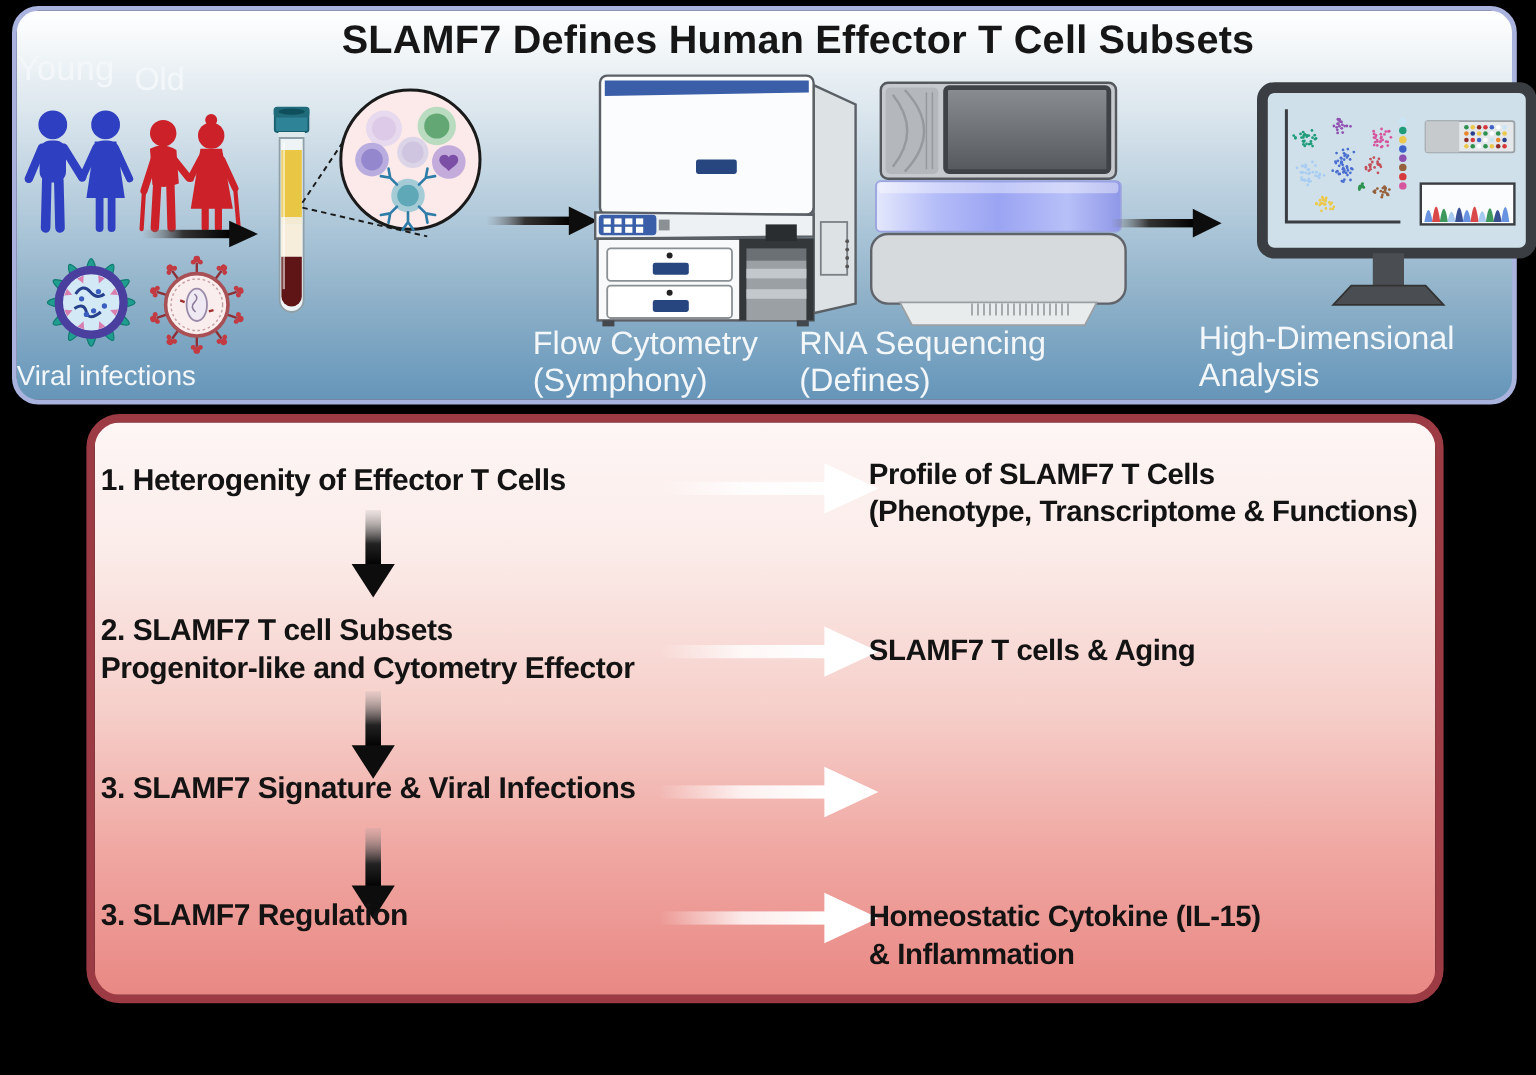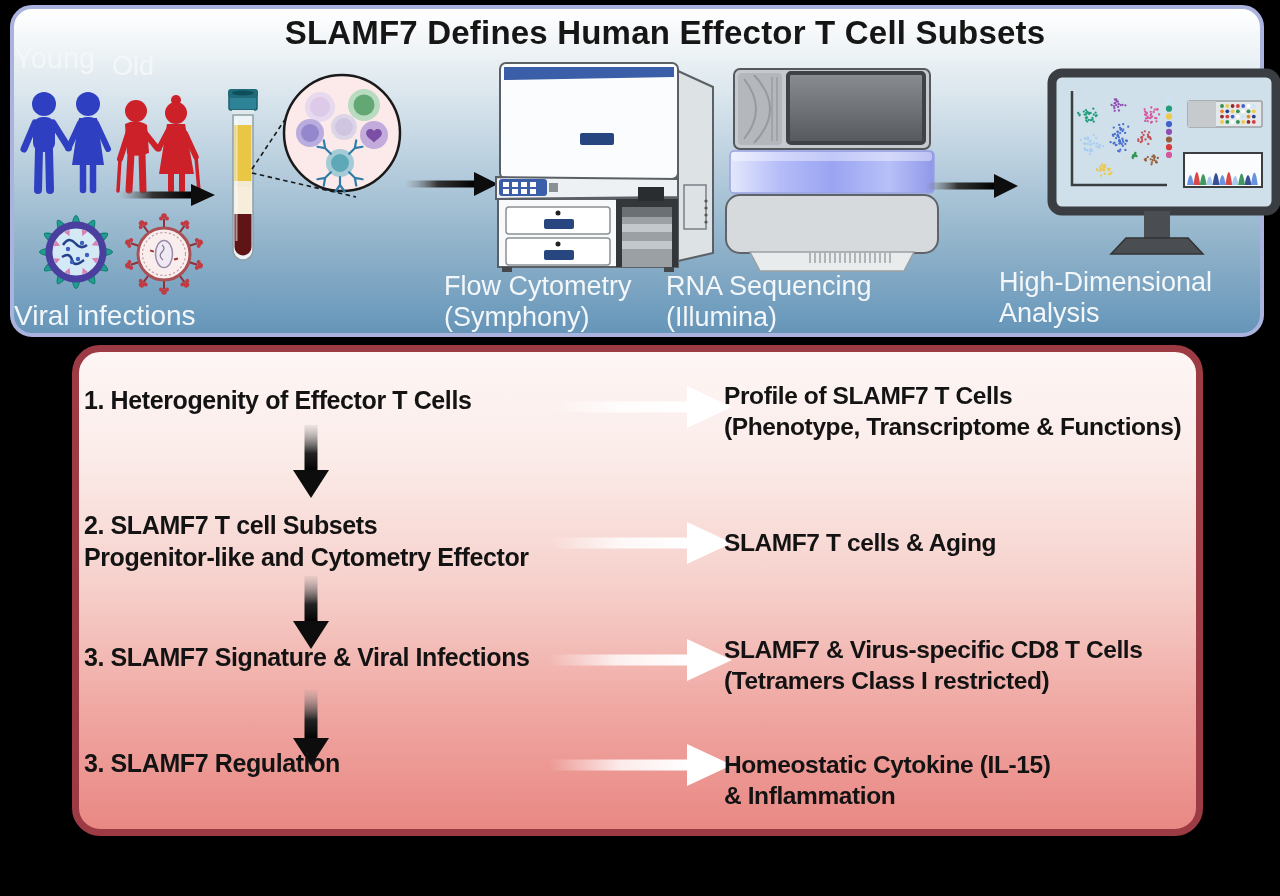--- a/index.html
+++ b/index.html
@@ -221,21 +221,21 @@
       </g>
       <circle r="26" fill="#f9eeed" stroke="#a85055" stroke-width="3"></circle>
       <circle r="21.5" fill="none" stroke="#c4a0a4" stroke-width="1.2" stroke-dasharray="2.2 2.2"></circle>
       <ellipse rx="8.5" ry="13.5" fill="#efe9f3" stroke="#9a8aa8" stroke-width="1.5"></ellipse>
       <path d="M-2,-9 q4,3 0,7 t1,8" stroke="#8a7a98" stroke-width="1.3" fill="none"></path>
       <rect x="-14" y="-4" width="4" height="2" fill="#a03030" transform="rotate(20 -12 -3)"></rect>
       <rect x="10" y="4" width="4" height="2" fill="#a03030" transform="rotate(-15 12 5)"></rect>
     </g>
   </svg>
 
-  <div class="lbl" style="left:0;top:291px;width:200px;font-size:28px">Viral infections</div>
+  <div class="lbl" style="left:0;top:291px;width:200px;font-size:23px">Viral infections</div>
 
   <svg style="left:206px;top:80px" width="46" height="178" viewBox="0 0 46 178">
     <rect x="9" y="6" width="28" height="15" rx="2" fill="#2e8396" stroke="#1a5f6e" stroke-width="1.5"></rect>
     <rect x="8" y="0" width="30" height="9" rx="3" fill="#1f6b7a"></rect>
     <ellipse cx="23" cy="4" rx="11" ry="2.6" fill="#0f4f5c"></ellipse>
     <rect x="12" y="21" width="22" height="6" fill="#dfe9ec"></rect>
     <path d="M13,26 h20 v135 a10,10 0 0 1 -20,0 Z" fill="#eef4f6" stroke="#8fa0a8" stroke-width="1.5"></path>
     <rect x="14.5" y="36" width="17" height="56" fill="#e9c644"></rect>
     <rect x="14.5" y="92" width="17" height="6" fill="#f2ead2"></rect>
     <rect x="14.5" y="98" width="17" height="27" fill="#f6eedb"></rect>
@@ -359,21 +359,21 @@
       <line x1="156" y1="194" x2="156" y2="204"></line>
         <line x1="161" y1="194" x2="161" y2="204"></line>
         <line x1="166" y1="194" x2="166" y2="204"></line>
       <line x1="171" y1="194" x2="171" y2="204"></line>
         <line x1="176" y1="194" x2="176" y2="204"></line>
     </g>
   </svg>
 
   <div class="lbl" style="left:652px;top:262px;width:330px">
     <span>RNA Sequencing</span><br>
-    <span>(Illumina)</span>
+    <span>(Defines)</span>
   </div>
 
   <svg style="left:912px;top:164px" width="92" height="26" viewBox="0 0 92 26">
     <rect x="0" y="9.5" width="70" height="7" fill="url(#gb)"></rect>
     <polygon points="68,1 92,13 68,25" fill="#0d0d0d"></polygon>
   </svg>
 
   <svg style="left:1018px;top:52px" width="250" height="205" viewBox="0 0 250 205">
     <rect x="20" y="12" width="224" height="138" rx="10" fill="#cfe0ea" stroke="#3a3e42" stroke-width="9"></rect>
     <rect x="112" y="150" width="26" height="27" fill="#4a4e52"></rect>
@@ -705,24 +705,20 @@
     <polygon points="1,45 37,45 19,73" fill="#0d0d0d"></polygon>
   </svg>
 
   <div class="btxt left" style="top:290px">
     <span>3. SLAMF7 Signature &amp; Viral Infections</span>
   </div>
   <svg style="left:468px;top:286px" width="185" height="44" viewBox="0 0 185 44">
     <rect x="2" y="16.5" width="140" height="11" fill="url(#gw)"></rect>
     <polygon points="140,1 185,22 140,43" fill="#ffffff"></polygon>
   </svg>
-  <div class="btxt right" style="top:283px">
-    <span>SLAMF7 &amp; Virus-specific CD8 T Cells</span><br>
-    <span>(Tetramers Class I restricted)</span>
-  </div>
   <svg style="left:213px;top:338px" width="38" height="77" viewBox="0 0 38 77">
     <rect x="12.5" y="0" width="13" height="50" fill="url(#gd)"></rect>
     <polygon points="1,48 37,48 19,76" fill="#0d0d0d"></polygon>
   </svg>
 
   <div class="btxt left" style="top:396px">
     <span>3. SLAMF7 Regulation</span>
   </div>
   <svg style="left:468px;top:391px" width="185" height="44" viewBox="0 0 185 44">
     <rect x="2" y="16.5" width="140" height="11" fill="url(#gw)"></rect>

